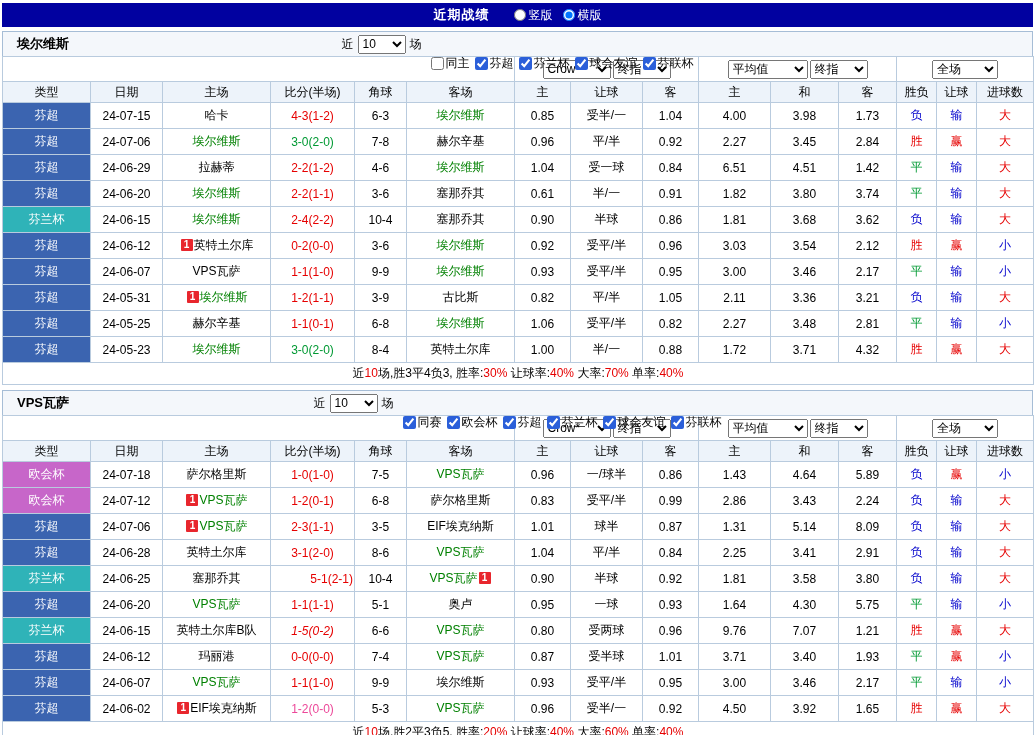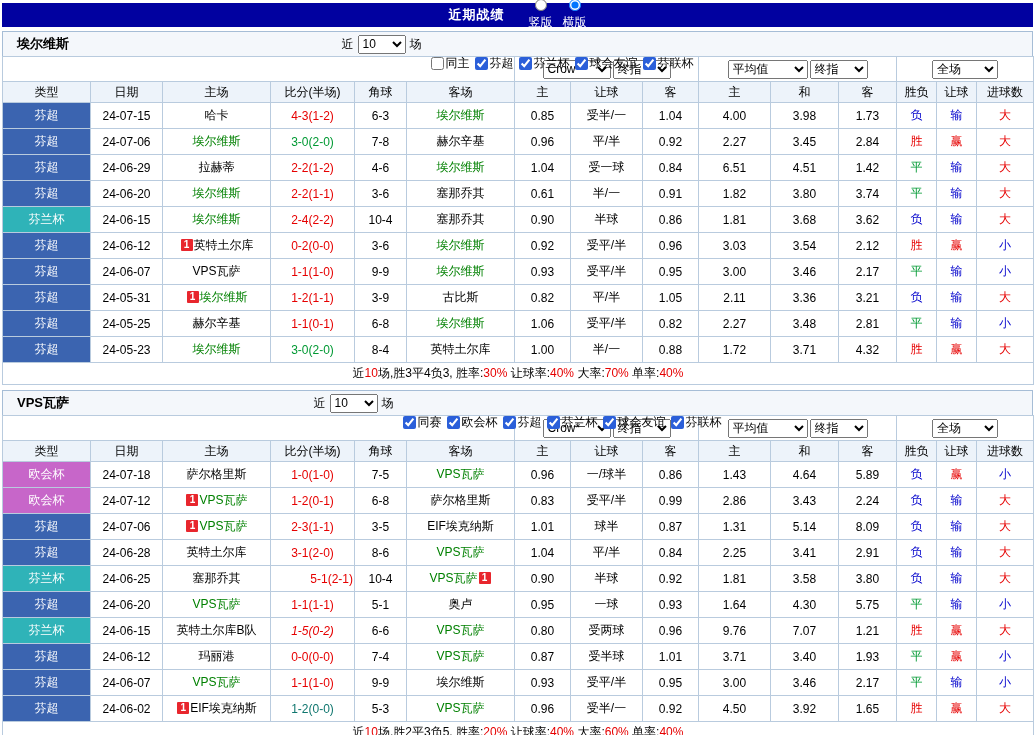--- a/index.html
+++ b/index.html
@@ -1,20 +1,20 @@
 <!DOCTYPE html>
 <html><head>
 <meta charset="utf-8">
 <style>
   html,body{margin:0;padding:0;background:#fff;}
   body{width:1035px;font-family:"Liberation Sans","DejaVu Sans",sans-serif;font-size:12px;color:#000;}
   .wrap{width:1031px;margin:3px auto 0;}
   .topbar{background:#0101a0;color:#fff;height:24px;display:flex;align-items:center;justify-content:center;gap:10px;margin-bottom:4px;}
   .topbar .title{font-weight:bold;font-size:13px;letter-spacing:1px;margin-right:14px;}
-  .topbar label{display:inline-flex;align-items:center;gap:3px;cursor:pointer;flex-direction:column;}
+  .topbar label{display:inline-flex;align-items:center;gap:3px;cursor:pointer;}
   .topbar input[type=radio]{width:12px;height:12px;margin:0;}
   .section{margin-bottom:5px;}
   .bar{position:relative;height:25px;background:#f4f7fb;border:1px solid #a6bdd6;border-bottom:none;display:flex;align-items:center;justify-content:center;box-sizing:border-box;}
   .bar .team{position:absolute;left:14px;font-weight:bold;font-size:13px;}
   .filters{display:flex;align-items:center;gap:4px;}
   .filters select{height:19px;font-size:12px;font-family:inherit;}
   .sel-count{width:48px;}
   .cbs{display:inline-flex;align-items:center;}
   .cbs label{display:inline-flex;align-items:center;margin-left:5px;cursor:pointer;margin-top:38px;}
   .cbs input{width:13px;height:13px;margin:0 2px 0 0;accent-color:#2b5fd9;}
@@ -565,21 +565,21 @@
             <td>3.46</td>
             <td>2.17</td>
             <td style="color: rgb(0, 153, 51);">平</td>
             <td style="color: rgb(0, 0, 204);">输</td>
             <td style="color: rgb(0, 0, 204);">小</td>
           </tr>
           <tr>
             <td class="league" style="background: rgb(59, 100, 176);">芬超</td>
             <td>24-06-02</td>
             <td><span class="badge">1</span><span>EIF埃克纳斯</span></td>
-            <td style="color: #0f766e;">1-2(0-0)</td>
+            <td style="color: #ec4899;">1-2(0-0)</td>
             <td>5-3</td>
             <td><span style="color: rgb(0, 128, 0);">VPS瓦萨</span></td>
             <td>0.96</td>
             <td>受半/一</td>
             <td>0.92</td>
             <td>4.50</td>
             <td>3.92</td>
             <td>1.65</td>
             <td style="color: rgb(230, 0, 0);">胜</td>
             <td style="color: rgb(230, 0, 0);">赢</td>

